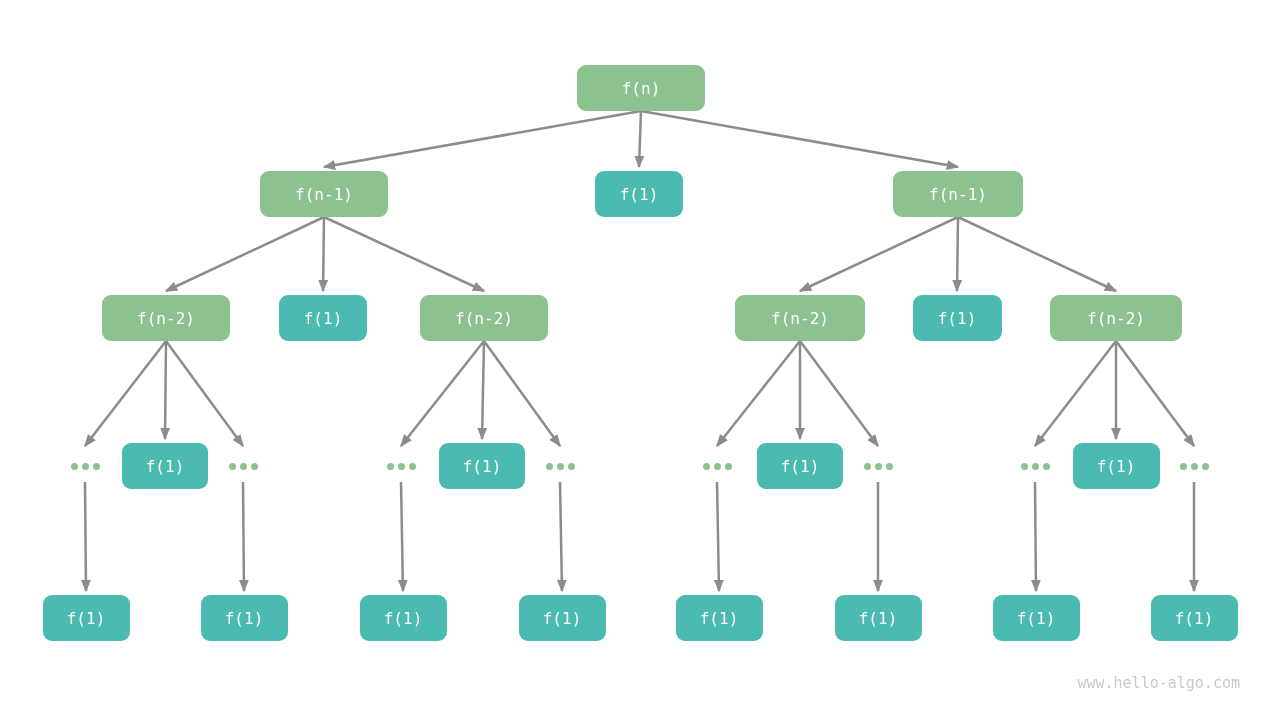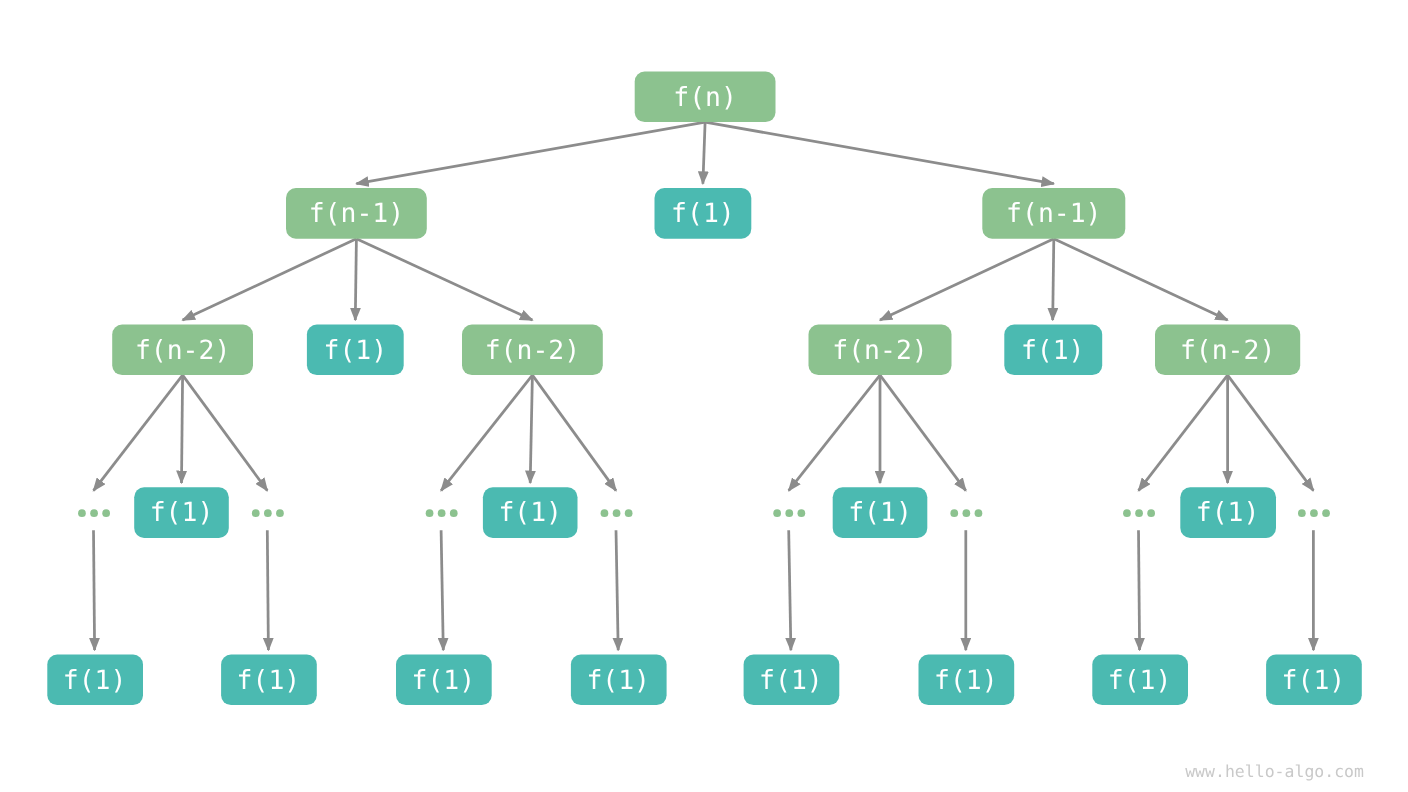--- a/index.html
+++ b/index.html
@@ -29,21 +29,21 @@
     width: 1280px;
     height: 720px;
   }
   .tree-node {
     position: absolute;
     border-radius: 9px;
     display: flex;
     align-items: center;
     justify-content: center;
     color: #ffffff;
-    font-size: 24px;
+    font-size: 16px;
     letter-spacing: 0px;
     box-sizing: border-box;
     user-select: none;
   }
   .ellipsis-node {
     position: absolute;
     display: flex;
     align-items: center;
     justify-content: center;
     gap: 4px;
@@ -51,21 +51,21 @@
   }
   .ellipsis-dot {
     width: 7px;
     height: 7px;
     border-radius: 50%;
     display: inline-block;
   }
   #watermark {
     position: absolute;
     right: 40px;
-    bottom: 10px;
+    bottom: 28px;
     font-size: 15px;
     letter-spacing: 0px;
   }
 </style>
 </head>
 <body>
 
 <div id="stage">
 
   <svg id="edge-layer" viewBox="0 0 1280 720" xmlns="http://www.w3.org/2000/svg">

